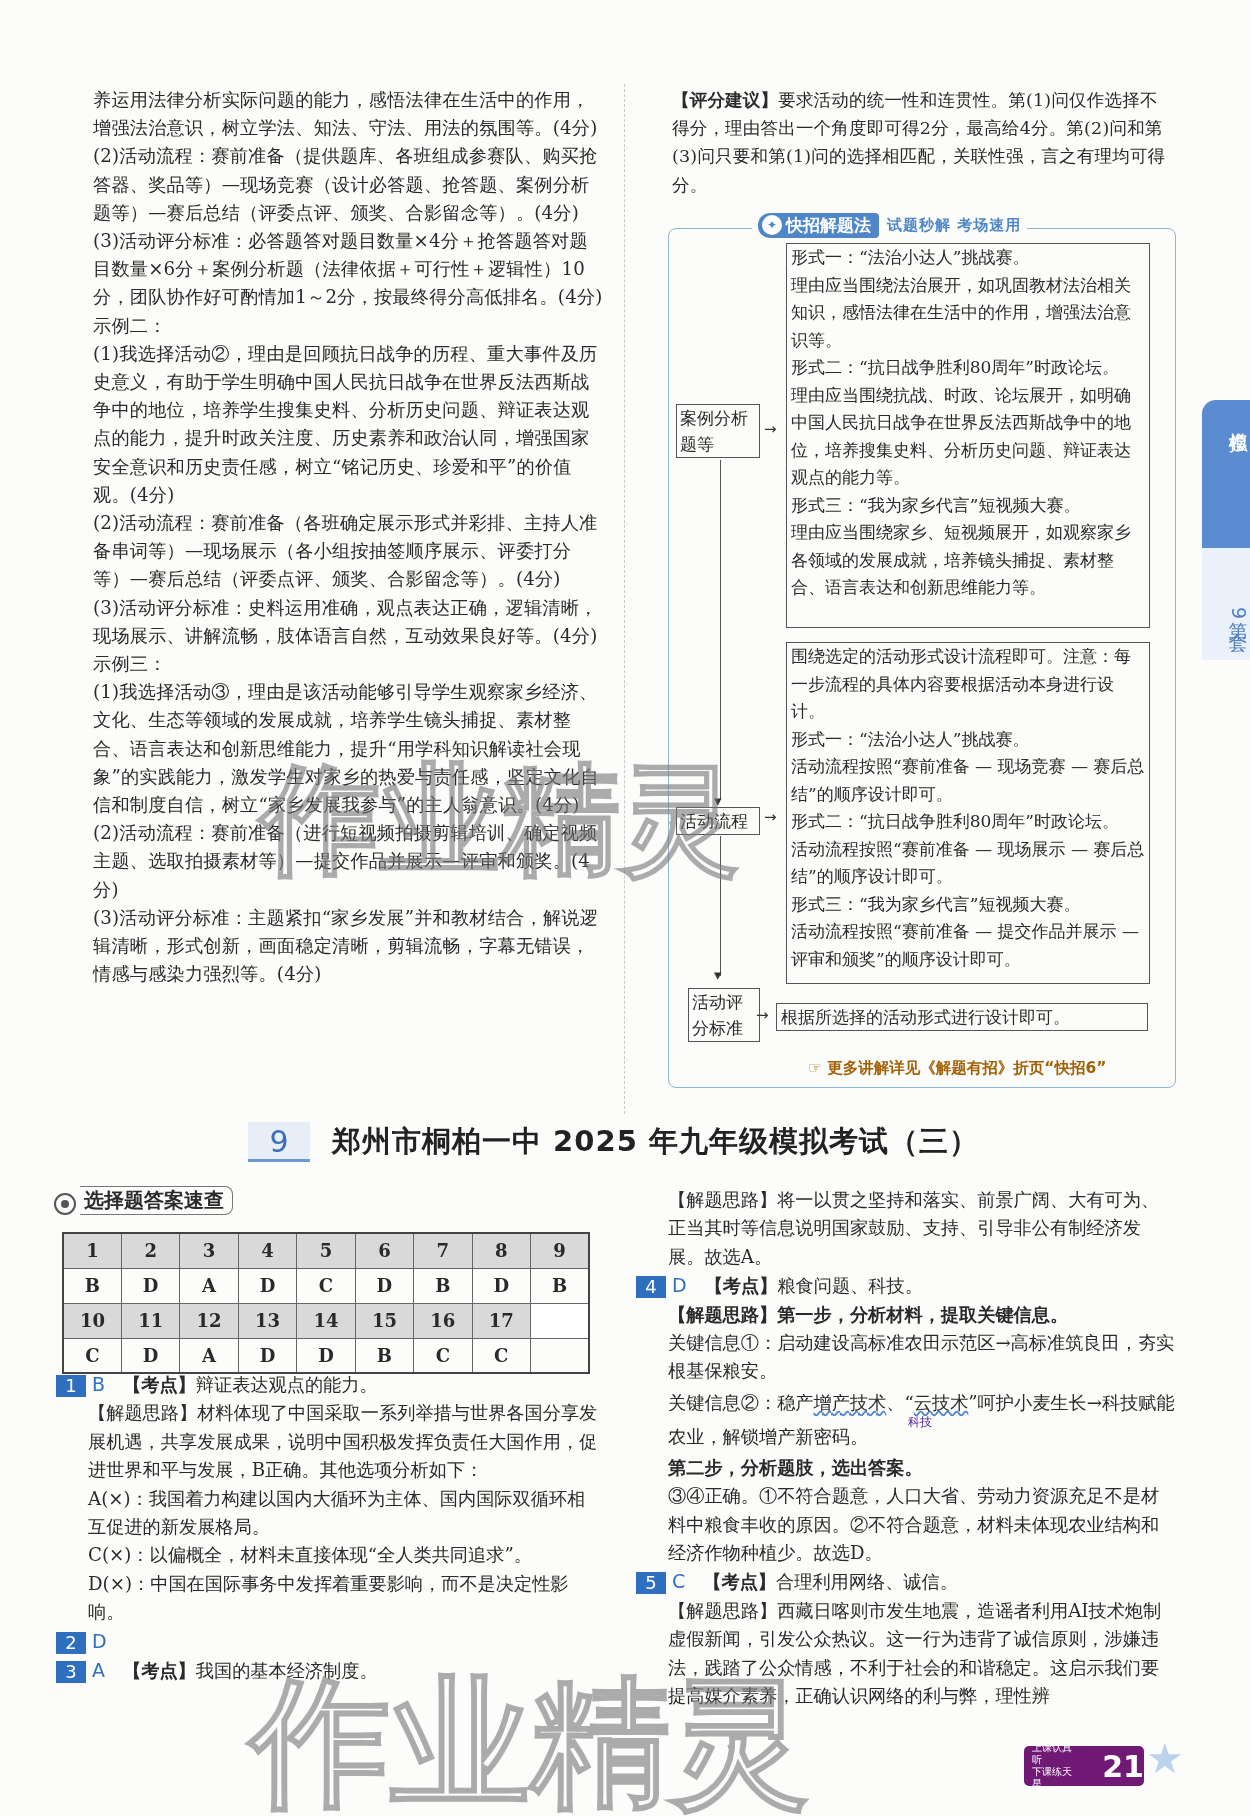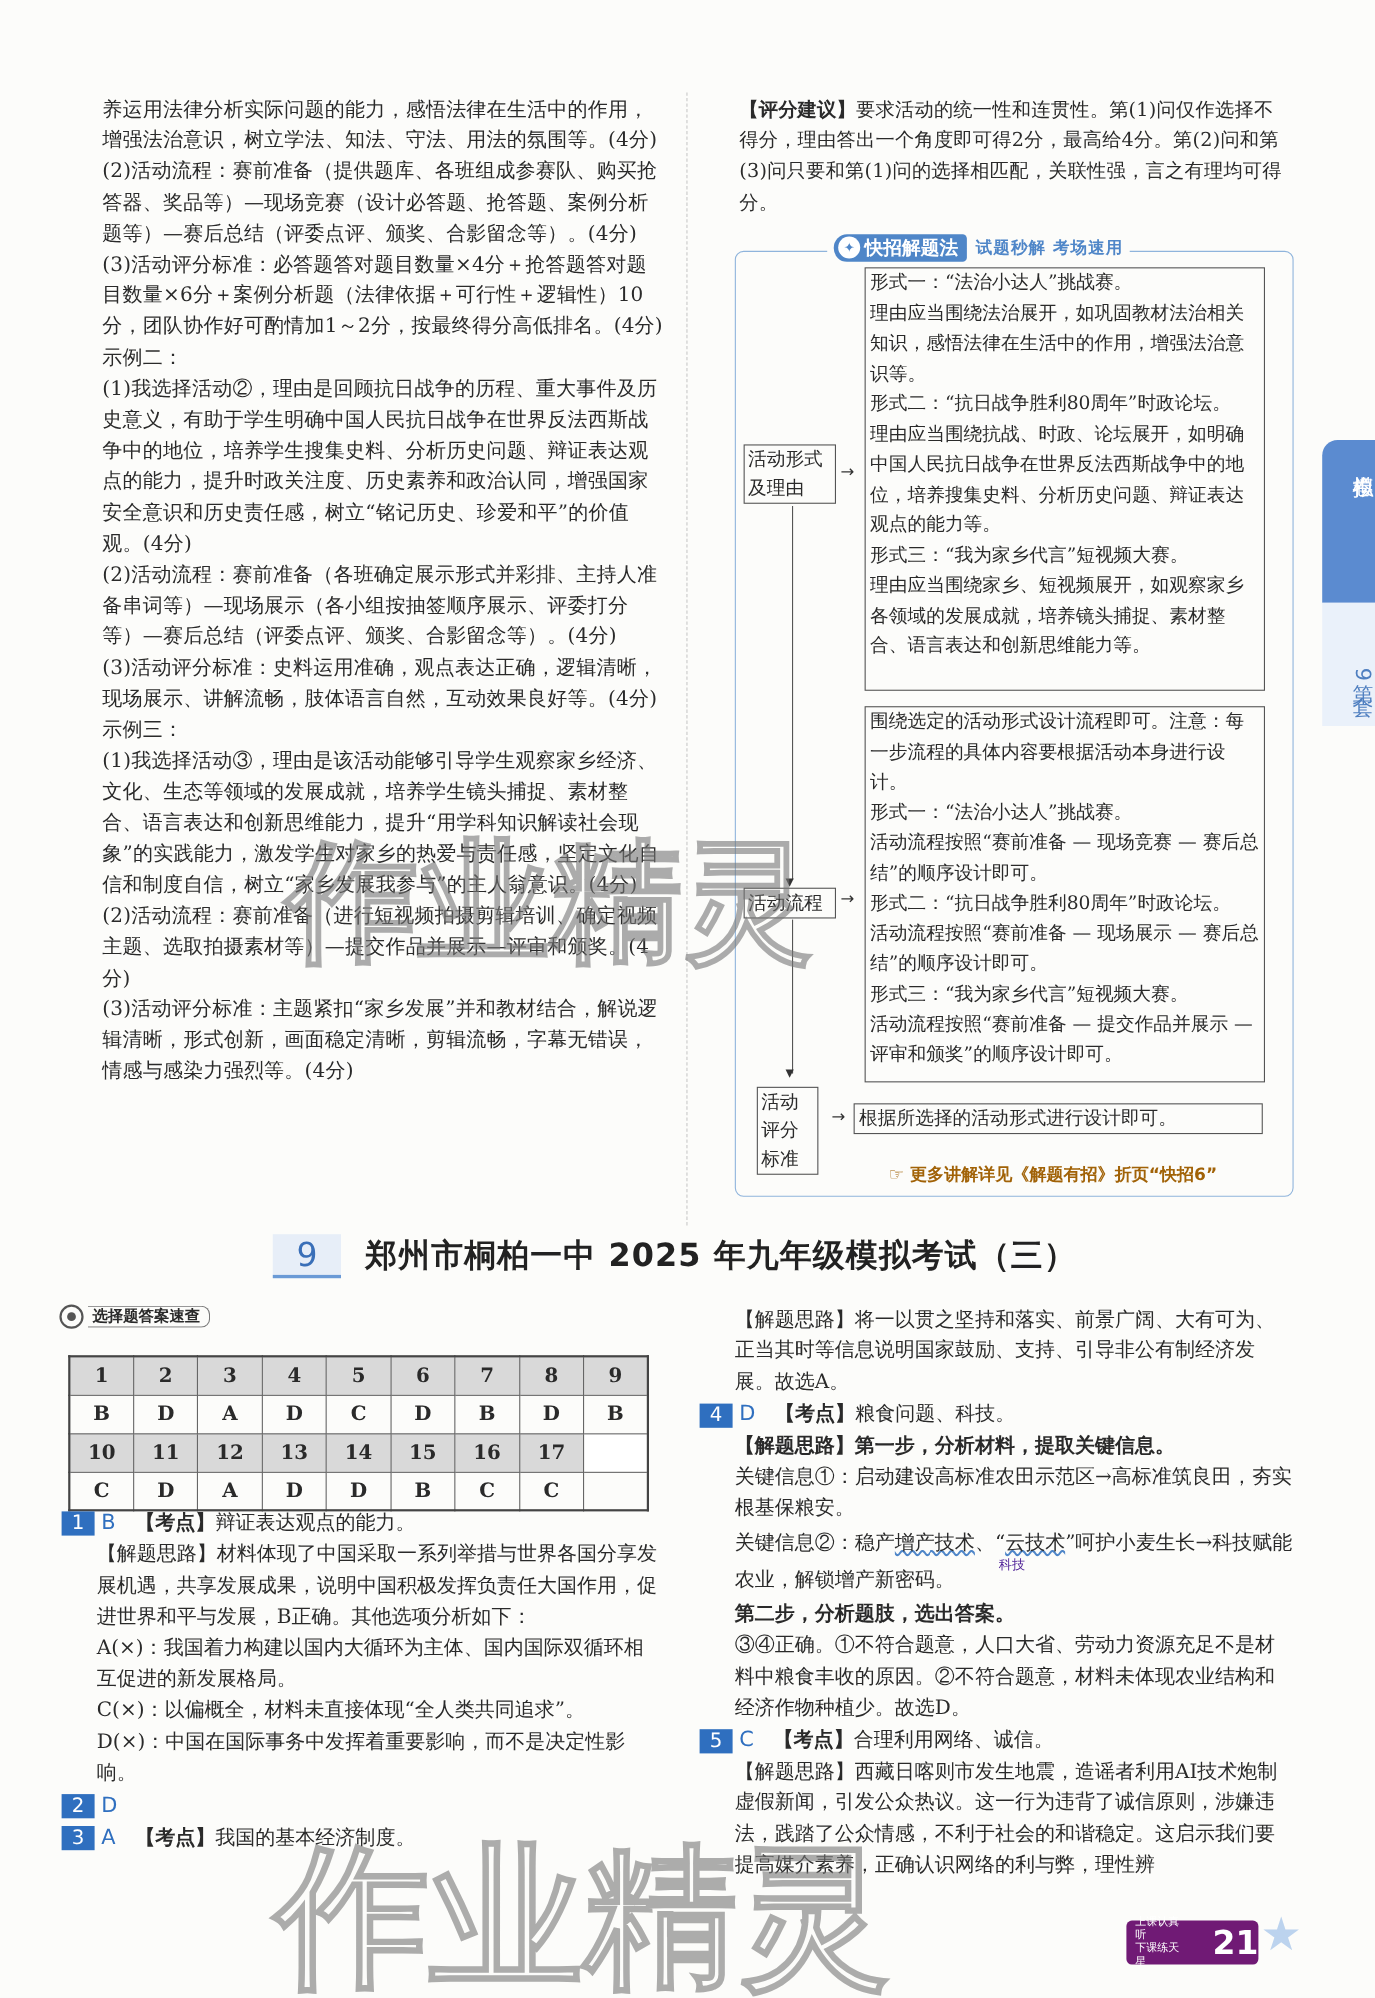--- a/index.html
+++ b/index.html
@@ -20,21 +20,21 @@
 .fbox{position:absolute;border:1.3px solid #555;font-size:17px;line-height:27.5px;padding:0 4px}
 .lbl{position:absolute;border:1.3px solid #555;font-size:17px;line-height:26px;padding:0 3px;background:#fcfcfa}
 .vline{position:absolute;border-left:1.3px solid #555}
 .arr{position:absolute;font-size:15px;color:#333;font-family:"DejaVu Sans",sans-serif}
 .more{position:absolute;left:808px;top:1058px;font-family:"DejaVu Sans",sans-serif;font-weight:bold;font-size:15.5px;color:#a16207}
 .sidetab{position:absolute;left:1202px;top:400px;width:48px;height:148px;background:#5b8bd0;border-radius:14px 0 0 0;color:#fff;font-family:"DejaVu Sans",sans-serif;font-size:19px;line-height:22px;padding:18px 0 0 8px;writing-mode:vertical-rl}
 .sidetab2{position:absolute;left:1202px;top:548px;width:48px;height:112px;background:#eaf1fa;color:#4f7fc0;font-family:"DejaVu Sans",sans-serif;font-size:19px;line-height:22px;padding:18px 0 0 8px;writing-mode:vertical-rl;text-align:center}
 .exhead{position:absolute;left:248px;top:1122px;display:flex;align-items:center}
 .exnum{width:62px;height:40px;color:#3a6fb8;font-family:"DejaVu Sans",sans-serif;font-size:30px;text-align:center;border-bottom:3px solid #6a9ad6;background:#e7eef8;line-height:40px}
 .extitle{margin-left:22px;font-family:"DejaVu Sans",sans-serif;font-weight:bold;font-size:29px;color:#222;letter-spacing:1px}
-.qkhead{position:absolute;left:54px;top:1186px;display:flex;align-items:center;font-family:"DejaVu Sans",sans-serif;font-weight:bold;font-size:14px}
+.qkhead{position:absolute;left:54px;top:1186px;display:flex;align-items:flex-end;font-family:"DejaVu Sans",sans-serif;font-weight:bold;font-size:20px}
 .qkhead .ic{width:22px;height:22px;border-radius:50%;border:2px solid #555;margin-right:4px;position:relative}
 .qkhead .ic::after{content:"";position:absolute;left:5px;top:5px;width:8px;height:8px;border-radius:50%;background:#555}
 .qkhead .t{border:1.3px solid #777;border-left:none;border-radius:0 8px 8px 0;padding:0 8px 0 4px}
 table.ans{position:absolute;left:62px;top:1232px;width:528px;border-collapse:collapse;font-family:"DejaVu Serif",serif;font-weight:bold;font-size:18px}
 table.ans td{border:1px solid #666;height:35px;text-align:center;width:11.1%}
 table.ans tr.h td{background:#d9d9d9}
 table.ans{border:2px solid #444}
 .qa{position:absolute;font-size:18.2px;line-height:28.4px}
 .qn{display:inline-block;background:#2f6fbf;color:#fff;font-family:"DejaVu Sans",sans-serif;font-size:18px;width:30px;height:22px;line-height:22px;text-align:center;vertical-align:middle;margin-right:6px}
 .qletter{color:#2f6fbf;font-family:"DejaVu Sans",sans-serif;font-size:19px;margin-right:18px}
@@ -74,29 +74,29 @@
 
   <div class="tipbox"></div>
   <div class="tiphead">
     <span class="badge">
         <span class="ico">✦</span>
         <span>快招解题法</span>
       </span>
     <span class="sub">试题秒解  考场速用</span>
   </div>
 
-  <div class="lbl" style="left:676px;top:404px;width:84px">活动形式及理由</div>
+  <div class="lbl" style="left:676px;top:404px;width:84px">案例分析题等</div>
   <div class="arr" style="left:764px;top:420px">→</div>
   <div class="vline" style="left:720px;top:460px;height:340px"></div>
   <div class="arr" style="left:714px;top:792px">▾</div>
   <div class="lbl" style="left:676px;top:807px;width:84px">活动流程</div>
   <div class="arr" style="left:764px;top:808px">→</div>
   <div class="vline" style="left:720px;top:836px;height:140px"></div>
   <div class="arr" style="left:714px;top:966px">▾</div>
-  <div class="lbl" style="left:688px;top:988px;width:56px">活动评分标准</div>
+  <div class="lbl" style="left:688px;top:988px;width:72px">活动评分标准</div>
   <div class="arr" style="left:756px;top:1006px">→</div>
 
   <div class="fbox" style="left:786px;top:243px;width:364px;height:385px">
     <p>形式一：“法治小达人”挑战赛。</p>
     <p>理由应当围绕法治展开，如巩固教材法治相关知识，感悟法律在生活中的作用，增强法治意识等。</p>
     <p>形式二：“抗日战争胜利80周年”时政论坛。</p>
     <p>理由应当围绕抗战、时政、论坛展开，如明确中国人民抗日战争在世界反法西斯战争中的地位，培养搜集史料、分析历史问题、辩证表达观点的能力等。</p>
     <p>形式三：“我为家乡代言”短视频大赛。</p>
     <p>理由应当围绕家乡、短视频展开，如观察家乡各领域的发展成就，培养镜头捕捉、素材整合、语言表达和创新思维能力等。</p>
   </div>

